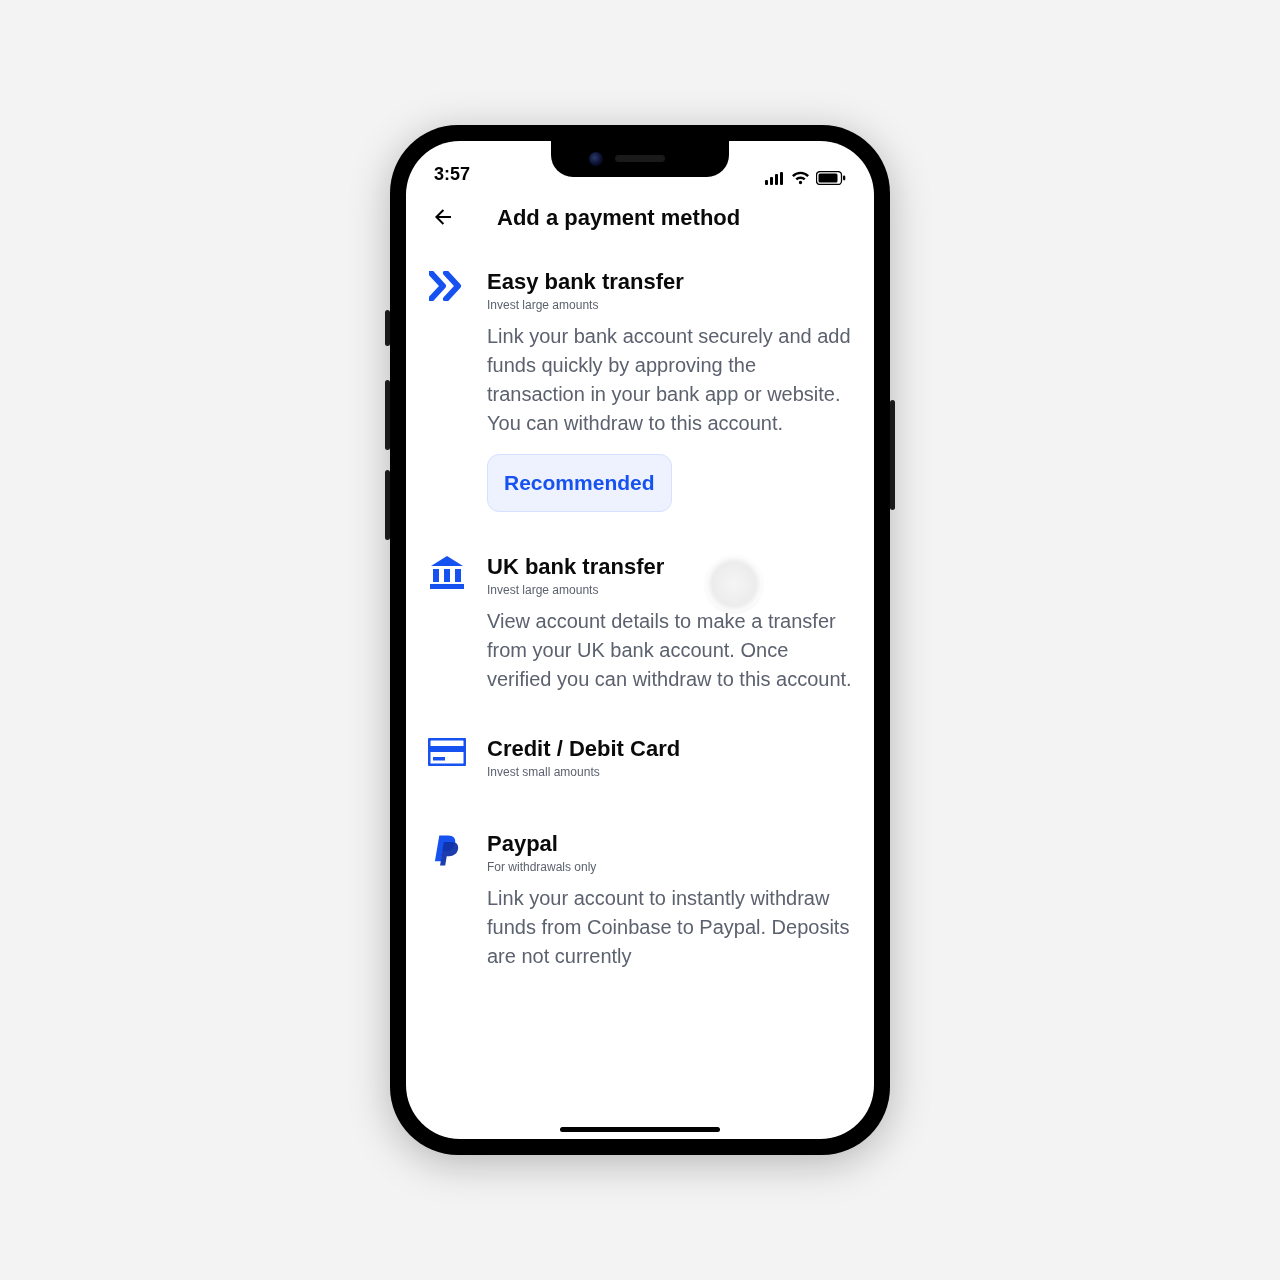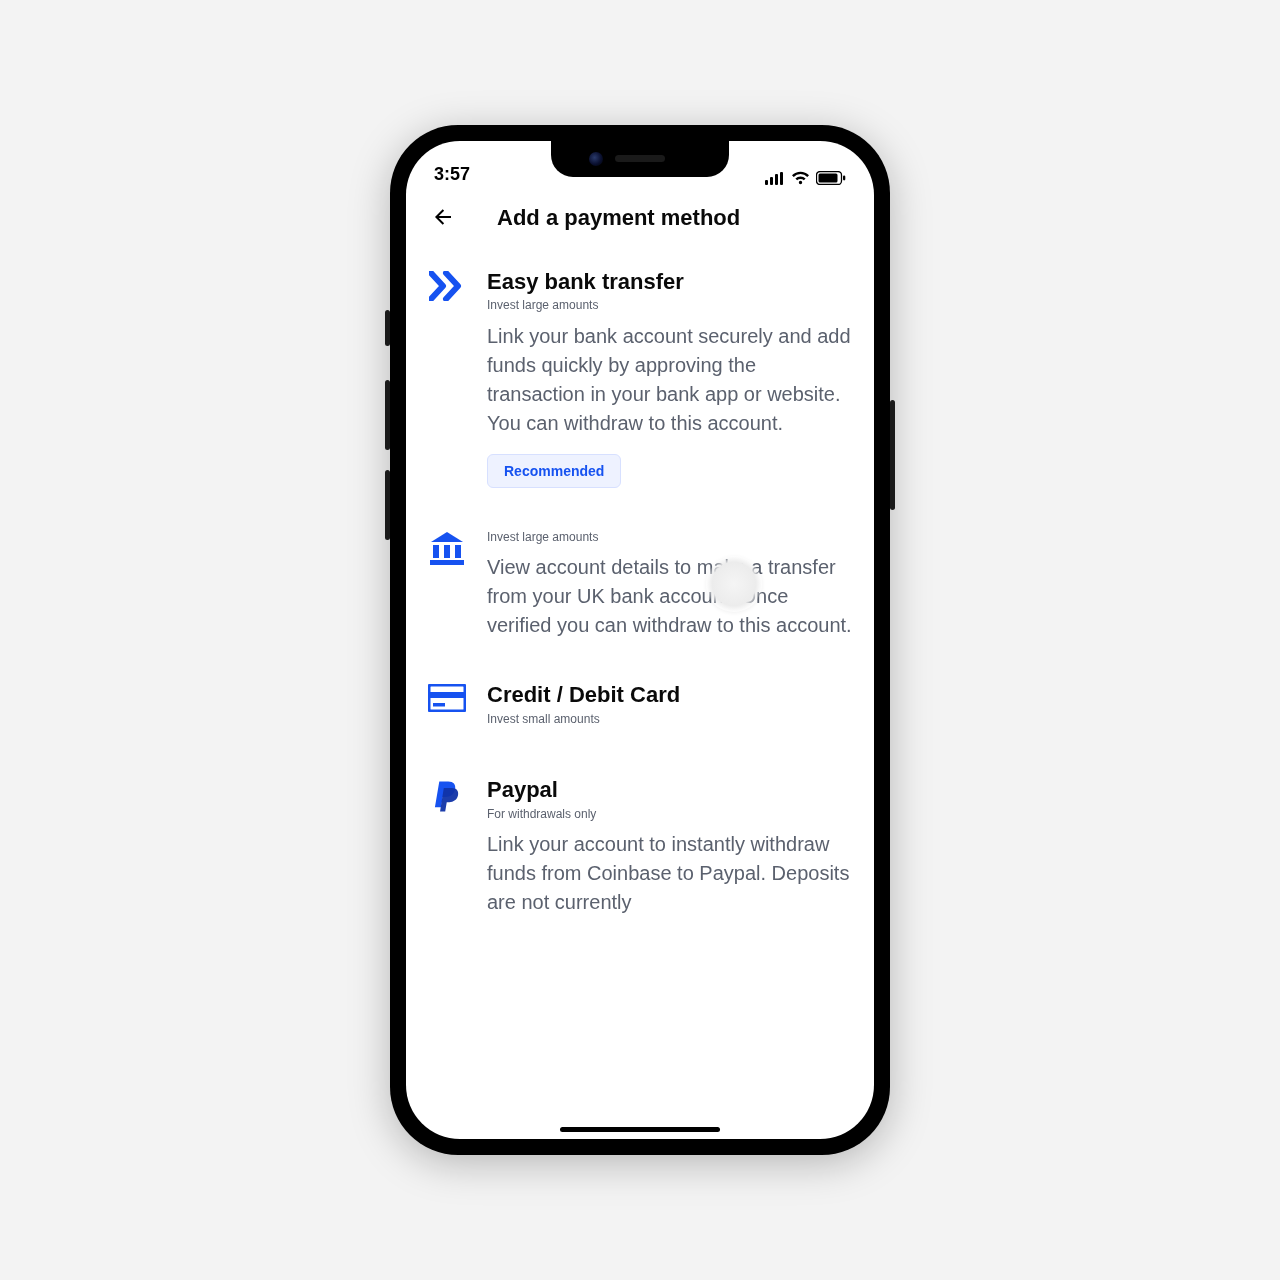--- a/index.html
+++ b/index.html
@@ -125,22 +125,22 @@
   .method .m-desc{
     font-size:20px;color:var(--muted);
     margin:0;line-height:1.45;
   }
   .badge{
     display:inline-block;
     margin-top:16px;
     background:var(--badge-bg);
     border:1px solid var(--badge-border);
     color:var(--accent);
-    font-weight:700;font-size:14px;
-    padding:8px 16px;border-radius:6px;
+    font-weight:700;font-size:21px;
+    padding:16px 16px;border-radius:12px;
   }
 
   
   .home-indicator{
     position:absolute;bottom:7px;left:50%;transform:translateX(-50%);
     width:160px;height:5px;border-radius:3px;background:#000;
   }
 
   
   .touch-dot{
@@ -218,20 +218,21 @@
         <div class="icon">
           <svg width="36" height="34" viewBox="0 0 36 34">
             <polygon points="18,0 34,10 2,10" fill="#1652f0"></polygon>
             <rect x="4" y="13" width="6" height="13" fill="#1652f0"></rect>
             <rect x="15" y="13" width="6" height="13" fill="#1652f0"></rect>
             <rect x="26" y="13" width="6" height="13" fill="#1652f0"></rect>
             <rect x="1" y="28" width="34" height="5" fill="#1652f0"></rect>
           </svg>
         </div>
         <div class="texts">
+          <p class="m-title">UK bank transfer</p>
           <p class="m-sub">Invest large amounts</p>
           <p class="m-desc">View account details to make a transfer from your UK bank account. Once verified you can withdraw to this account.</p>
         </div>
       </div>
 
       <div class="method">
         <div class="icon">
           <svg width="38" height="28" viewBox="0 0 38 28">
             <rect x="1" y="1" width="36" height="26" rx="2" fill="none" stroke="#1652f0" stroke-width="3"></rect>
             <rect x="1" y="8" width="36" height="6" fill="#1652f0"></rect>

